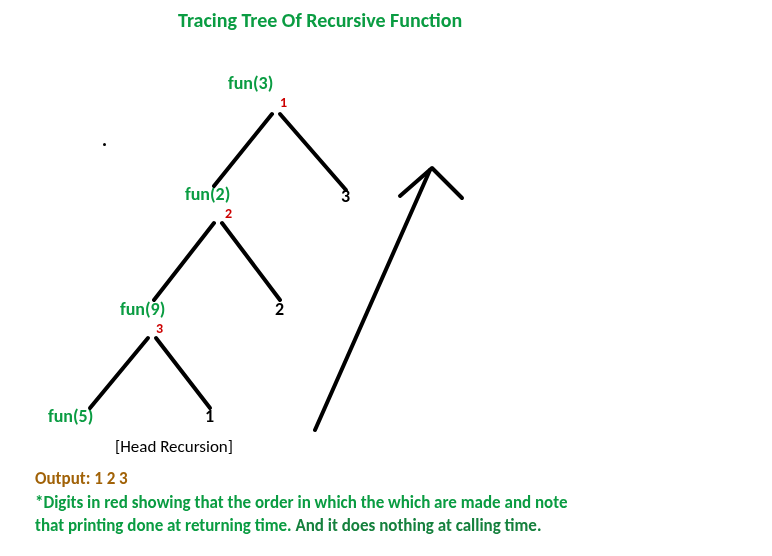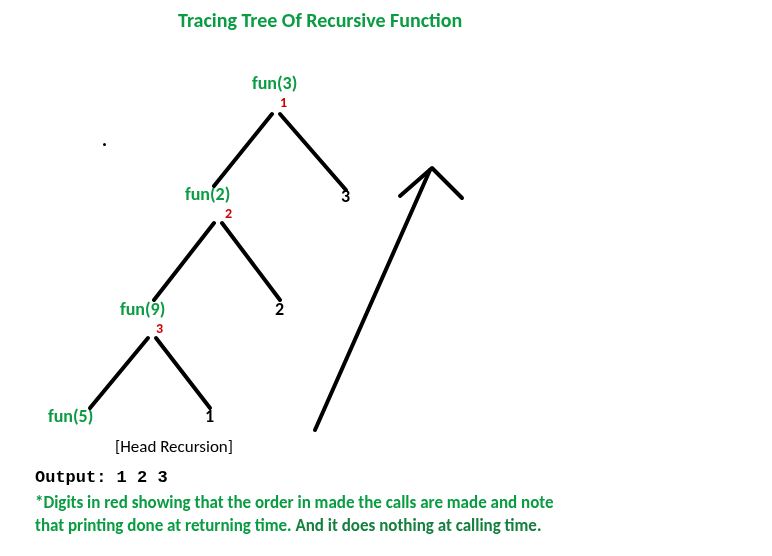--- a/index.html
+++ b/index.html
@@ -46,22 +46,21 @@
   .caption {
     position: absolute;
     font-size: 17px;
     font-weight: 400;
     color: #000000;
   }
   .output {
     position: absolute;
     font-size: 17px;
     font-weight: 700;
-    color: #000000;
-    font-family: Liberation Mono, monospace;
+    color: #a16207;
   }
   .note {
     position: absolute;
     font-size: 17px;
     font-weight: 700;
     color: #0a9c42;
     width: 720px;
     line-height: 1.35;
   }
   .note .black {
@@ -91,39 +90,39 @@
     stroke-linejoin: round;
   }
 </style>
 </head>
 <body>
 
 <div class="stage">
 
   <div class="title">Tracing Tree Of Recursive Function</div>
 
-  <div class="node" style="left:252px; top:72px;">fun(3)</div>
+  <div class="node" style="left:228px; top:72px;">fun(3)</div>
   <div class="redstep" style="left:280px; top:94px;">1</div>
 
   <div class="node" style="left:185px; top:183px;text-align:center;">fun(2)</div>
   <div class="redstep" style="left:225px; top:205px;">2</div>
 
   <div class="node" style="left:120px; top:298px;">fun(9)</div>
   <div class="redstep" style="left:156px; top:320px;">3</div>
 
   <div class="node" style="left:48px; top:405px;">fun(5)</div>
 
   <div class="leaf" style="left:341px; top:185px;">3</div>
   <div class="leaf" style="left:275px; top:298px;">2</div>
   <div class="leaf" style="left:205px; top:405px;">1</div>
 
   <div class="caption" style="left:115px; top:436px;">[Head Recursion]</div>
   <div class="output" style="left:35px; top:468px;">Output: 1 2 3</div>
   <div class="note" style="left:35px; top:492px;">
-    <span>*Digits in red showing that the order in made the calls are made and note</span><br>
+    <span>*Digits in red showing that the order in which the which are made and note</span><br>
     <span>that printing done at returning time.</span>
     <span class="black">And it does nothing at calling time.</span>
   </div>
 
   <div class="dot" style="left:103px; top:143px;"></div>
 
   <svg class="lines">
 
     <path d="M272 114 L214 186"></path>
     <path d="M280 114 L346 190"></path>

